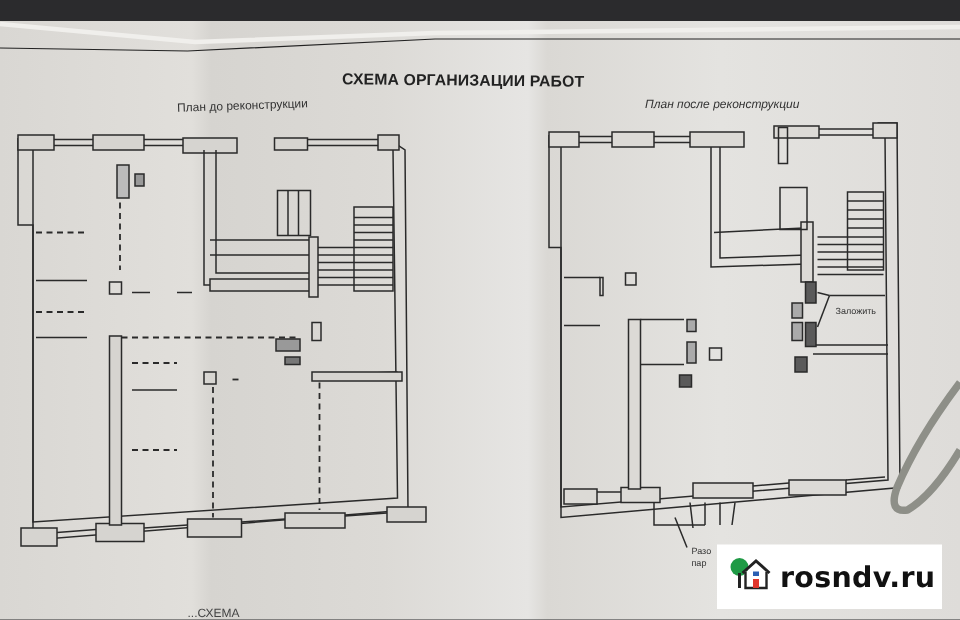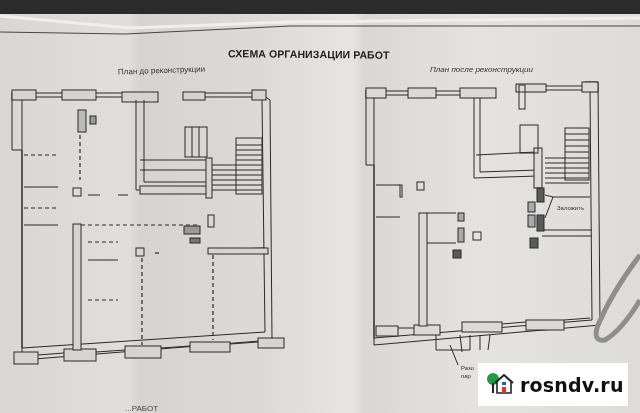--- a/index.html
+++ b/index.html
@@ -199,21 +199,21 @@
 
     <path d="M640 255 Q612 292 598 325 Q592 342 605 340 Q622 330 640 300" stroke="#8e8f88" stroke-width="5" fill="none"></path>
   </svg>
 
   <div class="title">СХЕМА ОРГАНИЗАЦИИ РАБОТ</div>
   <div class="subtitle before">План до реконструкции</div>
   <div class="subtitle after">План после реконструкции</div>
   <div class="note-zalozhit">Заложить</div>
   <div class="note-razob" style="white-space: pre;">Разо
 пар</div>
-  <div class="bottom-caption">...РАБОТ</div>
+  <div class="bottom-caption">...СХЕМА</div>
 
   <div class="watermark">
     <span>
       <svg width="28" height="24" viewBox="0 0 28 24">
         <circle cx="7" cy="8" r="6" fill="#1f9a45"></circle>
         <rect x="6" y="12" width="2" height="10" fill="#222"></rect>
         <path d="M9 12 L18 4 L27 12" stroke="#222" stroke-width="2" fill="none"></path>
         <path d="M11 11 L11 22 L25 22 L25 11" stroke="#222" stroke-width="1.6" fill="#fff"></path>
         <rect x="16" y="16" width="4" height="6" fill="#e0352b"></rect>
         <rect x="16" y="11" width="4" height="3" fill="#2a5fb3"></rect>

